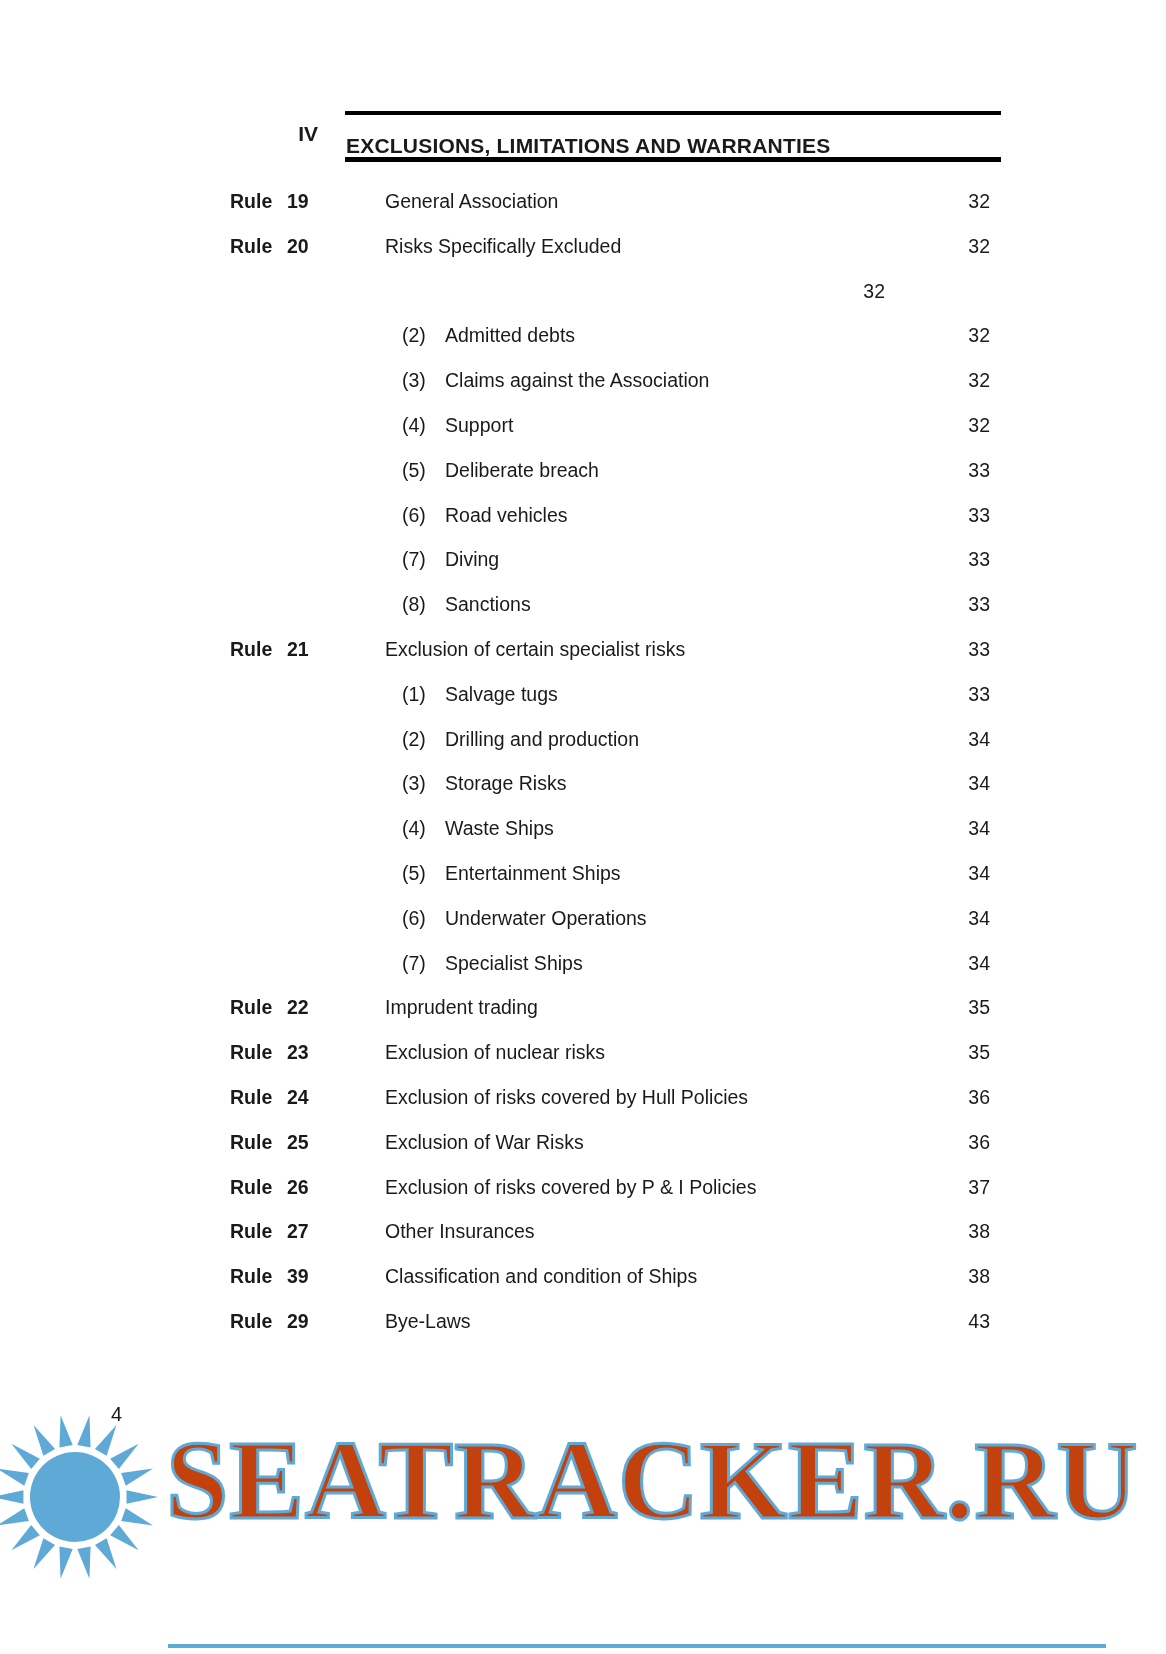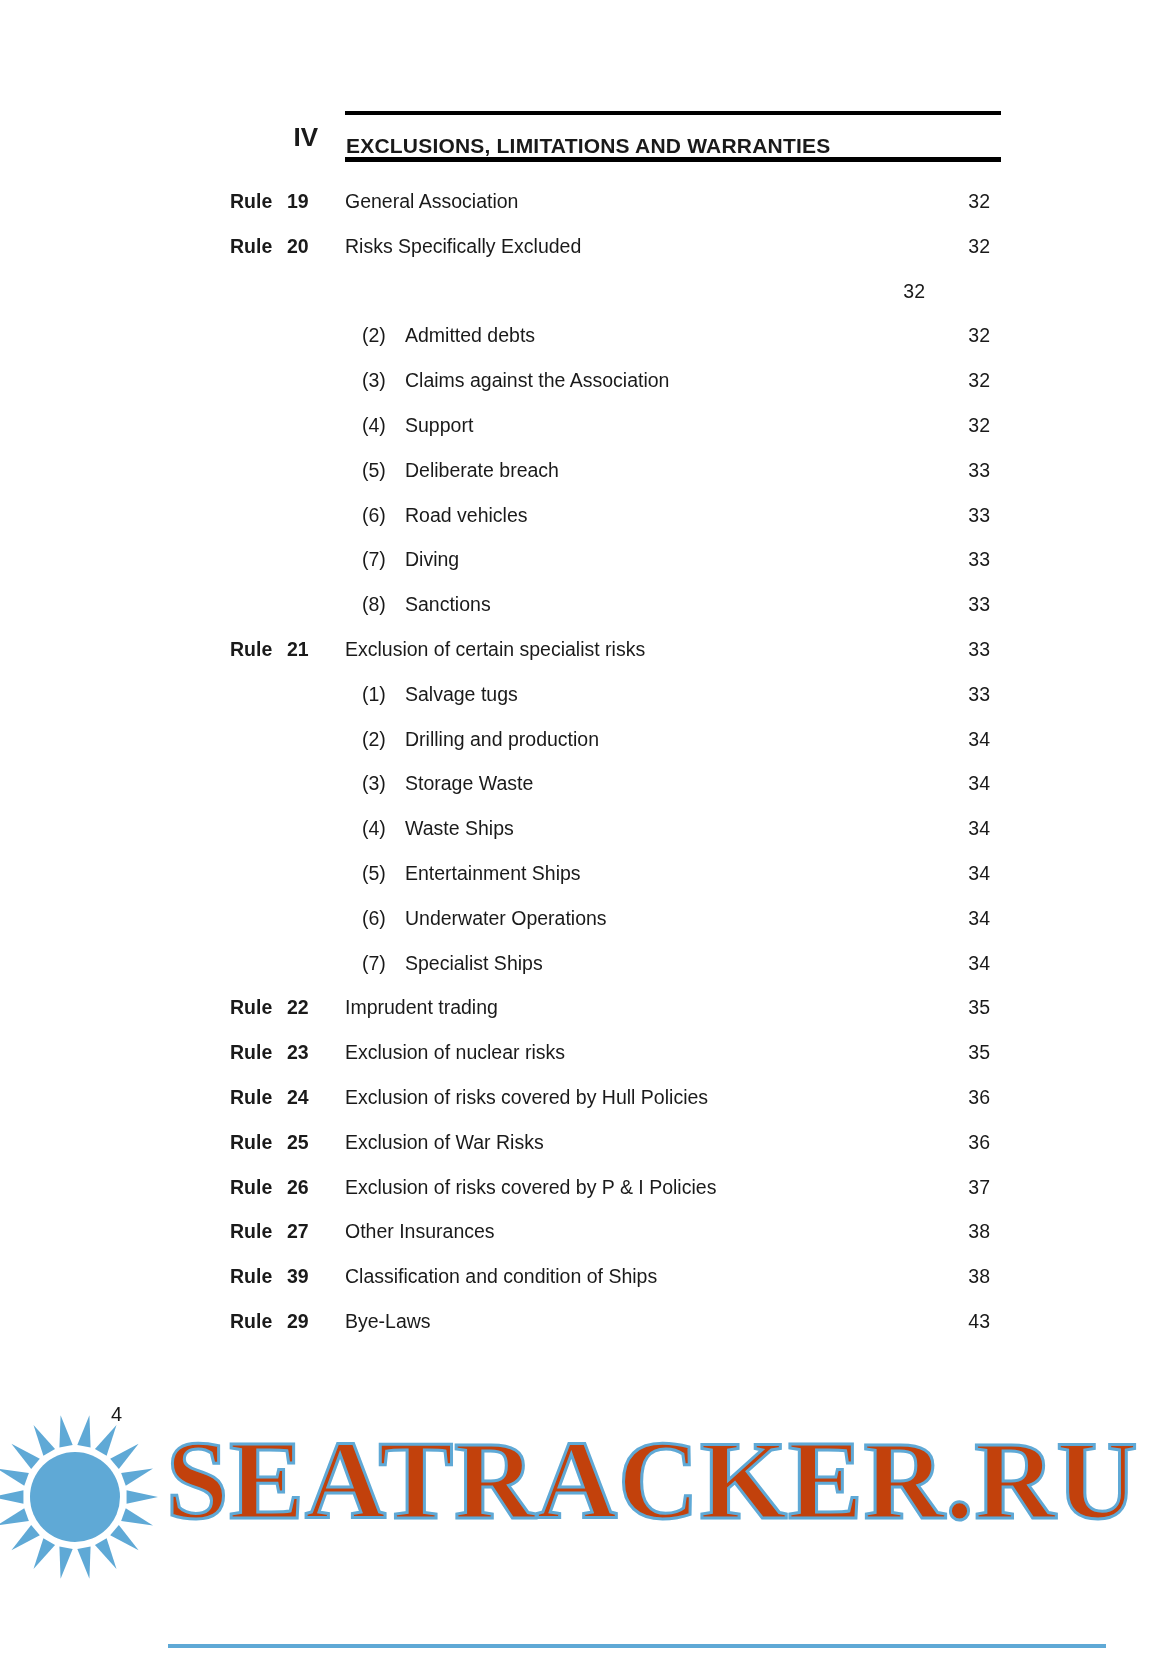--- a/index.html
+++ b/index.html
@@ -11,33 +11,34 @@
     color:#1a1a1a;
   }
   .header-rule-top {
     position:absolute; left:345px; top:111px; width:656px; height:4px; background:#000;
   }
   .header-rule-bottom {
     position:absolute; left:345px; top:157px; width:656px; height:5px; background:#000;
   }
   .section-numeral {
     position:absolute; left:230px; top:122px; width:88px;
-    text-align:right; font-weight:700; font-size:26px;
+    text-align:right; font-weight:700; font-size:21px;
   }
   .section-title {
     position:absolute; left:346px; top:122px;
     font-weight:700; font-size:21px; letter-spacing:0.2px;margin-top:12px;
   }
   .toc {
     position:absolute; left:230px; top:190px; width:760px;
   }
   .row {
     display:grid; grid-template-columns:115px 1fr 65px;
     height:44.8px; font-size:19.5px; line-height:23px;
     align-items:start;
+    gap:40px;
   }
   .c-rule { font-weight:700; }
   .rule-word { display:inline-block; width:57px; }
   .item-num { display:inline-block; width:43px; margin-left:17px; }
   .c-page { text-align:right; }
   .page-number {
     position:absolute; left:111px; top:1403px; font-size:20px;
   }
   .sun {
     position:absolute; left:-10px; top:1412px;
@@ -124,21 +125,21 @@
       <span class="c-title"><span class="item-num">(1)</span><span class="title-text">Salvage tugs</span></span>
       <span class="c-page">33</span>
     </div>
     <div class="row">
       <span class="c-rule"></span>
       <span class="c-title"><span class="item-num">(2)</span><span class="title-text">Drilling and production</span></span>
       <span class="c-page">34</span>
     </div>
     <div class="row">
       <span class="c-rule"></span>
-      <span class="c-title"><span class="item-num">(3)</span><span class="title-text">Storage Waste</span></span>
+      <span class="c-title"><span class="item-num">(3)</span><span class="title-text">Storage Risks</span></span>
       <span class="c-page">34</span>
     </div>
     <div class="row">
       <span class="c-rule"></span>
       <span class="c-title"><span class="item-num">(4)</span><span class="title-text">Waste Ships</span></span>
       <span class="c-page">34</span>
     </div>
     <div class="row">
       <span class="c-rule"></span>
       <span class="c-title"><span class="item-num">(5)</span><span class="title-text">Entertainment Ships</span></span>

